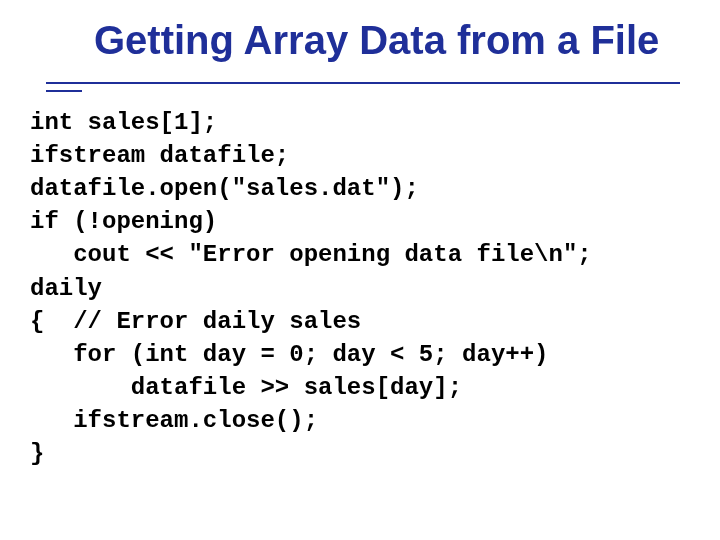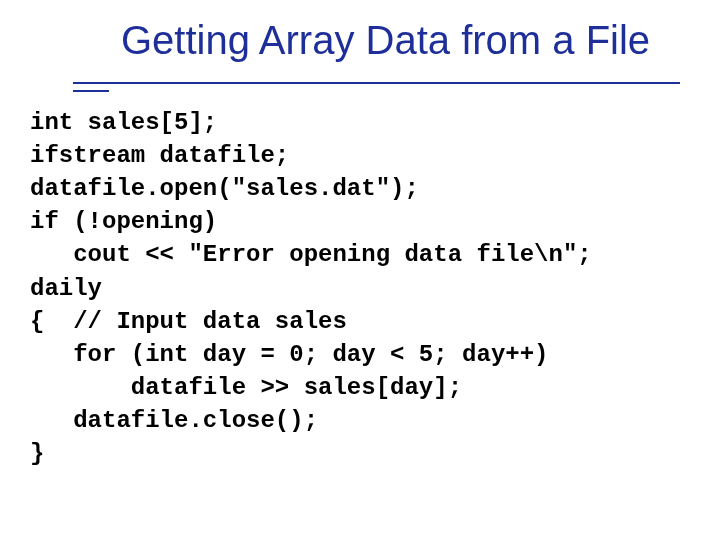--- a/index.html
+++ b/index.html
@@ -13,22 +13,23 @@
   }
   .slide {
     position: relative;
     width: 720px;
     height: 540px;
     box-sizing: border-box;
     padding: 18px 40px 40px 40px;
   }
   .title-wrap {
     position: relative;
-    margin-left: 81px;
+    margin-left: 54px;
     margin-bottom: 0;
+    font-weight: bold;
   }
   .title {
     font-family: "Comic Sans MS", "Comic Sans", cursive, sans-serif;
     font-size: 40px;
     color: #1f2f99;
     letter-spacing: 0px;
     line-height: 1.1;
     padding-bottom: 14px;
   }
   .title-rule {
@@ -68,24 +69,24 @@
 
 <div class="slide">
   <div class="title-wrap">
     <div class="title">Getting Array Data from a File</div>
     <div class="title-rule">
       <div class="long"></div>
       <div class="short"></div>
     </div>
   </div>
 
-  <div class="code"><span>int sales[5];</span>
+  <div class="code"><span>int sales[1];</span>
 <span>ifstream datafile;</span>
 <span>datafile.open("sales.dat");</span>
 <span>if (!opening)</span>
 <span>   cout &lt;&lt; "Error opening data file\n";</span>
 <span>daily</span>
-<span>{  // Input data sales</span>
+<span>{  // Error daily sales</span>
 <span>   for (int day = 0; day &lt; 5; day++)</span>
 <span>       datafile &gt;&gt; sales[day];</span>
-<span>   datafile.close();</span>
+<span>   ifstream.close();</span>
 <span>}</span></div>
 </div>
 
 </body></html>

